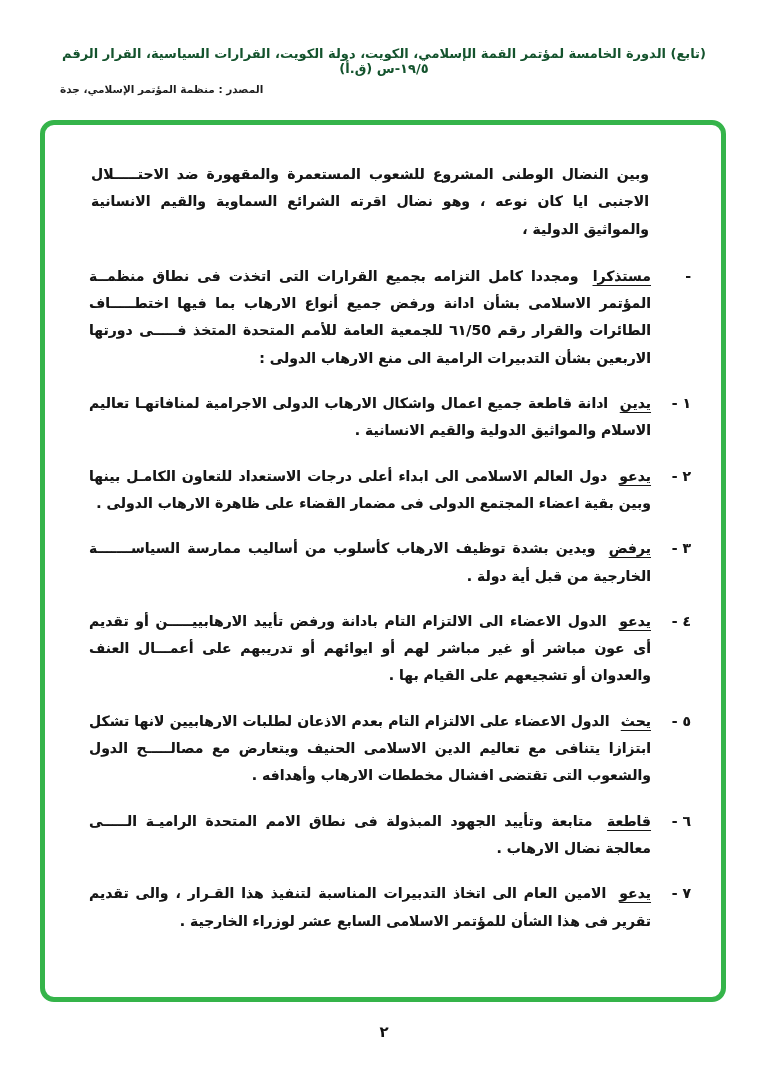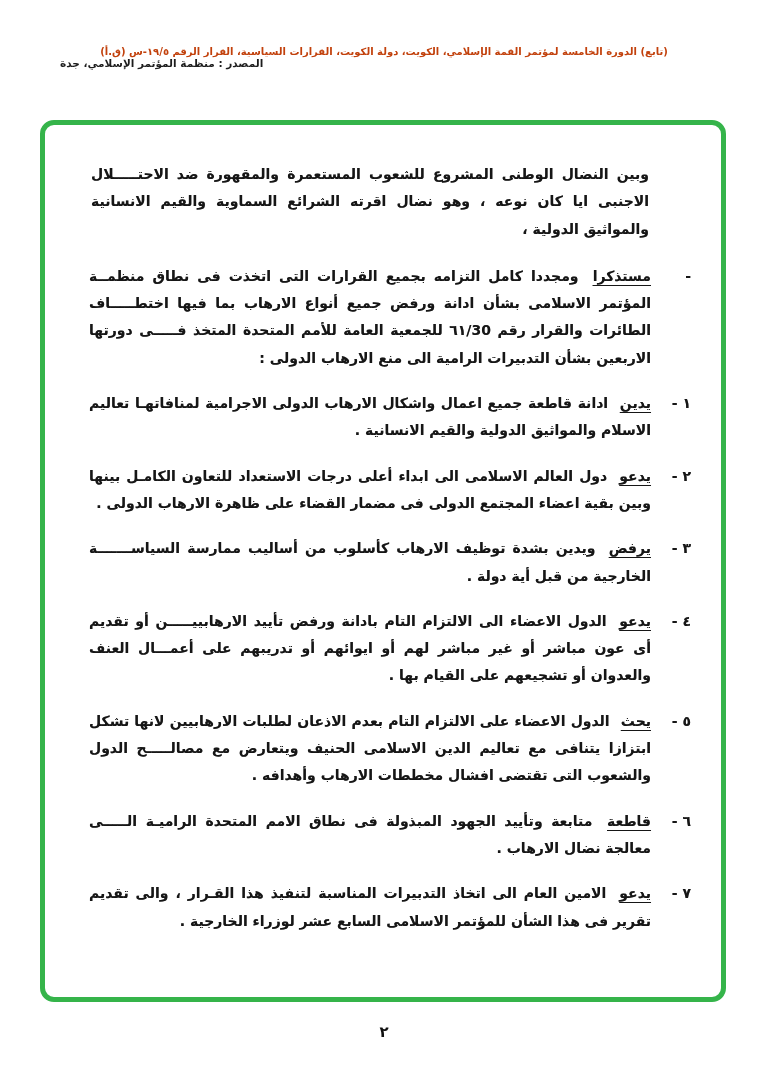--- a/index.html
+++ b/index.html
@@ -14,32 +14,33 @@
     background:#ffffff;
     font-family:"DejaVu Sans", sans-serif;
     color:var(--ink);
     overflow:hidden;
   }
   
   .header{padding-top:46px;}
   .title-line{
     direction:rtl;
     text-align:center;
-    font-size:10px;
+    font-size:13px;
     font-weight:bold;
     padding:0 52px;
-    color:#c2410c;
+    color:#14532d;
     letter-spacing:0.1px;
   }
   .source-line{
     direction:rtl;
     text-align:left;
     font-size:10.5px;
     font-weight:bold;
     padding-left:60px;
+    margin-top:7px;
     color:#1d1d1d;
   }
   
   .green-box{
     position:absolute;
     left:40px;top:120px;
     width:686px;height:882px;
     border:5px solid var(--green);
     border-radius:14px;
     background:#ffffff;
@@ -100,21 +101,21 @@
     <div class="source-line">المصدر :  منظمة المؤتمر الإسلامي، جدة</div>
   </div>
 
   <div class="green-box">
     <div class="doc-body">
 
       <p class="intro">وبين النضال الوطنى المشروع للشعوب المستعمرة والمقهورة ضد الاحتـــــلال الاجنبى ايا كان نوعه ، وهو نضال اقرته الشرائع السماوية والقيم الانسانية والمواثيق الدولية ،</p>
 
       <div class="item">
         <span class="marker">-</span>
-        <p class="item-text"><span class="lead">مستذكرا</span> <span>ومجددا كامل التزامه بجميع القرارات التى اتخذت فى نطاق منظمــة المؤتمر الاسلامى بشأن ادانة ورفض جميع أنواع الارهاب بما فيها اختطـــــاف الطائرات والقرار رقم ٦١/30 للجمعية العامة للأمم المتحدة المتخذ فـــــى دورتها الاربعين بشأن التدبيرات الرامية الى منع الارهاب الدولى :</span></p>
+        <p class="item-text"><span class="lead">مستذكرا</span> <span>ومجددا كامل التزامه بجميع القرارات التى اتخذت فى نطاق منظمــة المؤتمر الاسلامى بشأن ادانة ورفض جميع أنواع الارهاب بما فيها اختطـــــاف الطائرات والقرار رقم ٦١/50 للجمعية العامة للأمم المتحدة المتخذ فـــــى دورتها الاربعين بشأن التدبيرات الرامية الى منع الارهاب الدولى :</span></p>
       </div>
 
       <div class="item">
         <span class="marker">١ -</span>
         <p class="item-text"><span class="lead">يدين</span> <span>ادانة قاطعة جميع اعمال واشكال الارهاب الدولى الاجرامية لمنافاتهـا تعاليم الاسلام والمواثيق الدولية والقيم الانسانية .</span></p>
       </div>
 
       <div class="item">
         <span class="marker">٢ -</span>
         <p class="item-text"><span class="lead">يدعو</span> <span>دول العالم الاسلامى الى ابداء أعلى درجات الاستعداد للتعاون الكامـل بينها وبين بقية اعضاء المجتمع الدولى فى مضمار القضاء على ظاهرة الارهاب الدولى .</span></p>

